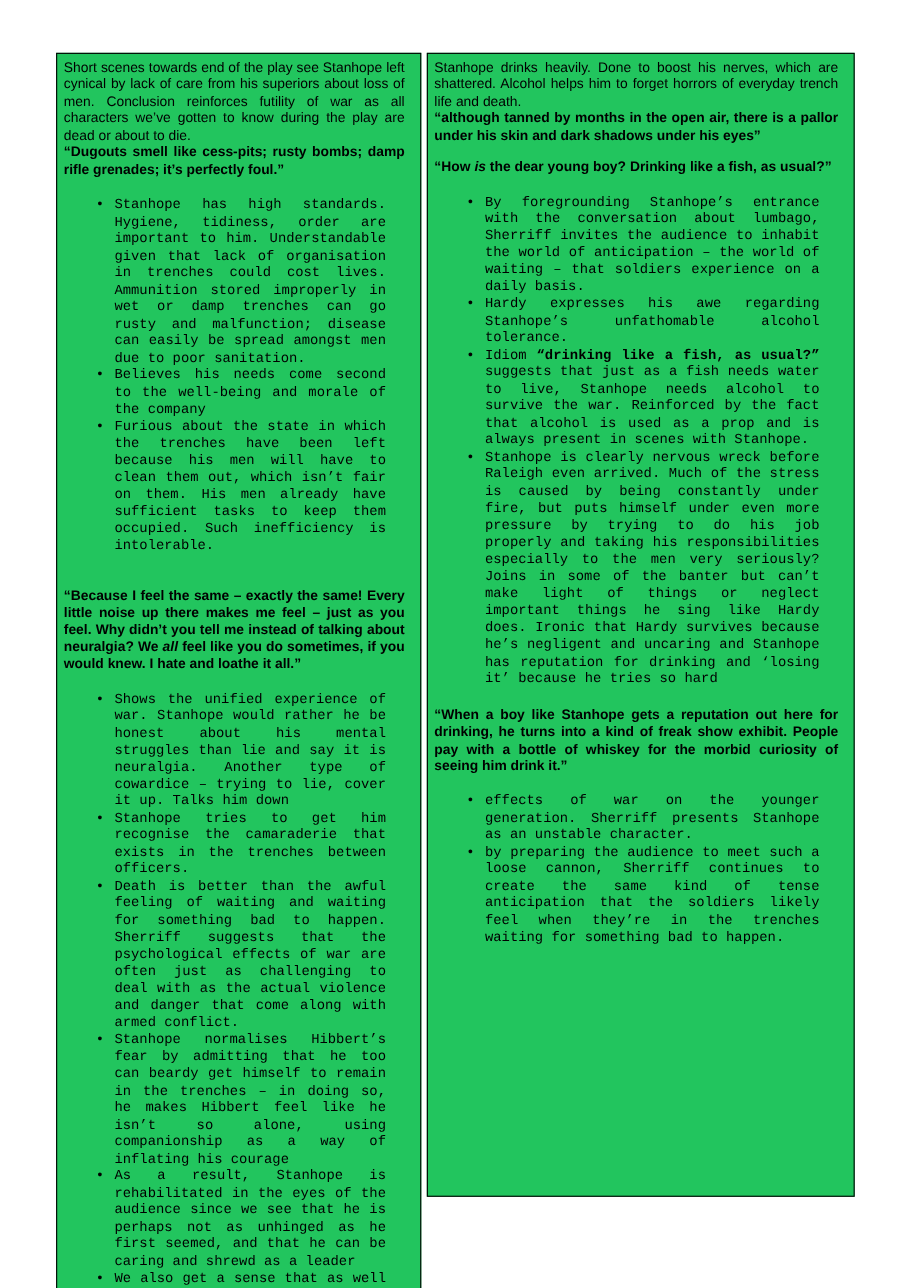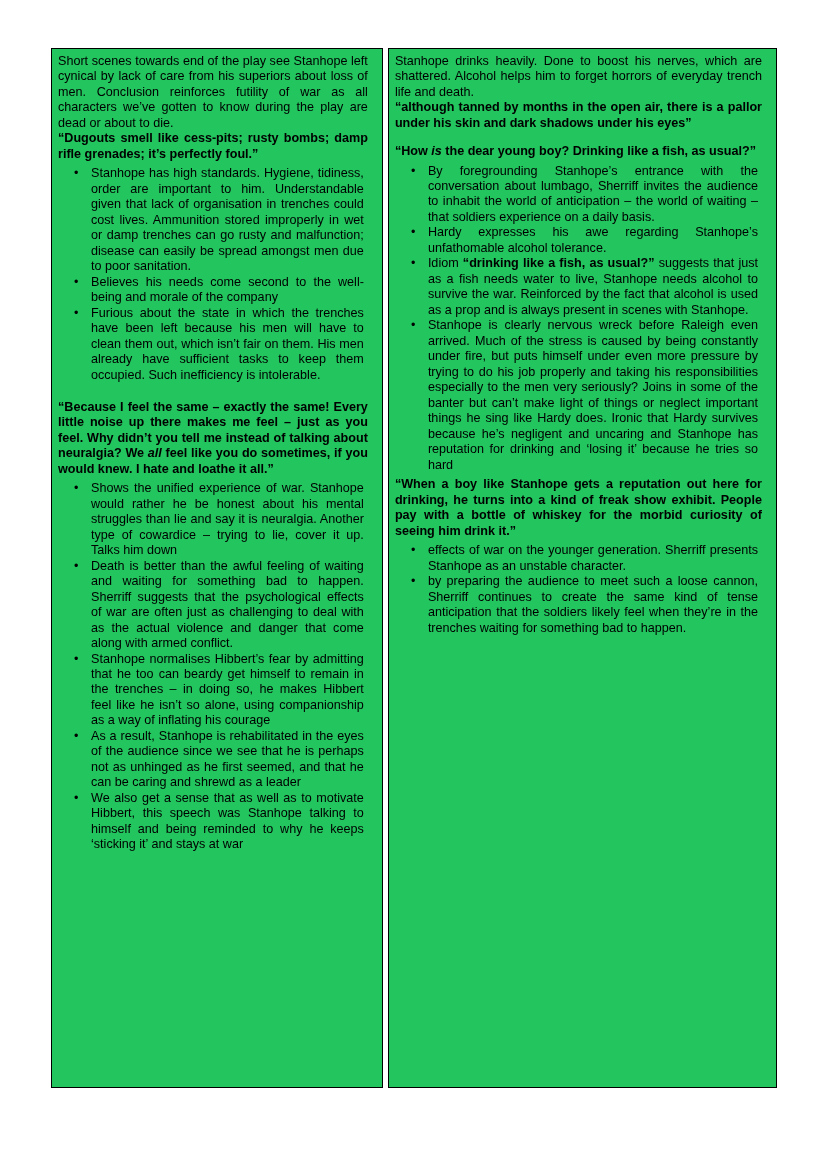--- a/index.html
+++ b/index.html
@@ -55,23 +55,24 @@
   p.para.heading {
     font-weight: bold;
   }
   p.spacer {
     margin: 0;
     height: 12.6px;
     line-height: 1.23;
     font-size: 12.6px;
   }
   ul.bullets {
-    margin: 4px;
+    margin: 17px;
     padding: 0 0 0 0;
     list-style: none;
+    font-family: Liberation Mono, monospace;
   }
   ul.bullets > li {
     position: relative;
     margin: 0;
     padding-left: 29px;
     font-size: 12.6px;
     line-height: 1.23;
     text-align: justify;
     text-justify: inter-word;
   }
@@ -105,20 +106,21 @@
       </ul>
 
       <p class="spacer">&nbsp;</p>
 
       <p class="para heading">
         <span>“Because I feel the same – exactly the same! Every little noise up there makes me feel – just as you feel. Why didn’t you tell me instead of talking about neuralgia? We </span><span class="i">all</span><span> feel like you do sometimes, if you would knew. I hate and loathe it all.”</span>
       </p>
 
       <ul class="bullets">
         <li>Shows the unified experience of war. Stanhope would rather he be honest about his mental struggles than lie and say it is neuralgia. Another type of cowardice – trying to lie, cover it up. Talks him down</li>
+        <li>Stanhope tries to get him recognise the camaraderie that exists in the trenches between officers.</li>
         <li>Death is better than the awful feeling of waiting and waiting for something bad to happen. Sherriff suggests that the psychological effects of war are often just as challenging to deal with as the actual violence and danger that come along with armed conflict.</li>
         <li>Stanhope normalises Hibbert’s fear by admitting that he too can beardy get himself to remain in the trenches – in doing so, he makes Hibbert feel like he isn’t so alone, using companionship as a way of inflating his courage</li>
         <li>As a result, Stanhope is rehabilitated in the eyes of the audience since we see that he is perhaps not as unhinged as he first seemed, and that he can be caring and shrewd as a leader</li>
         <li>We also get a sense that as well as to motivate Hibbert, this speech was Stanhope talking to himself and being reminded to why he keeps ‘sticking it’ and stays at war</li>
       </ul>
 
     </div>
 
     <div class="cell right">
 

